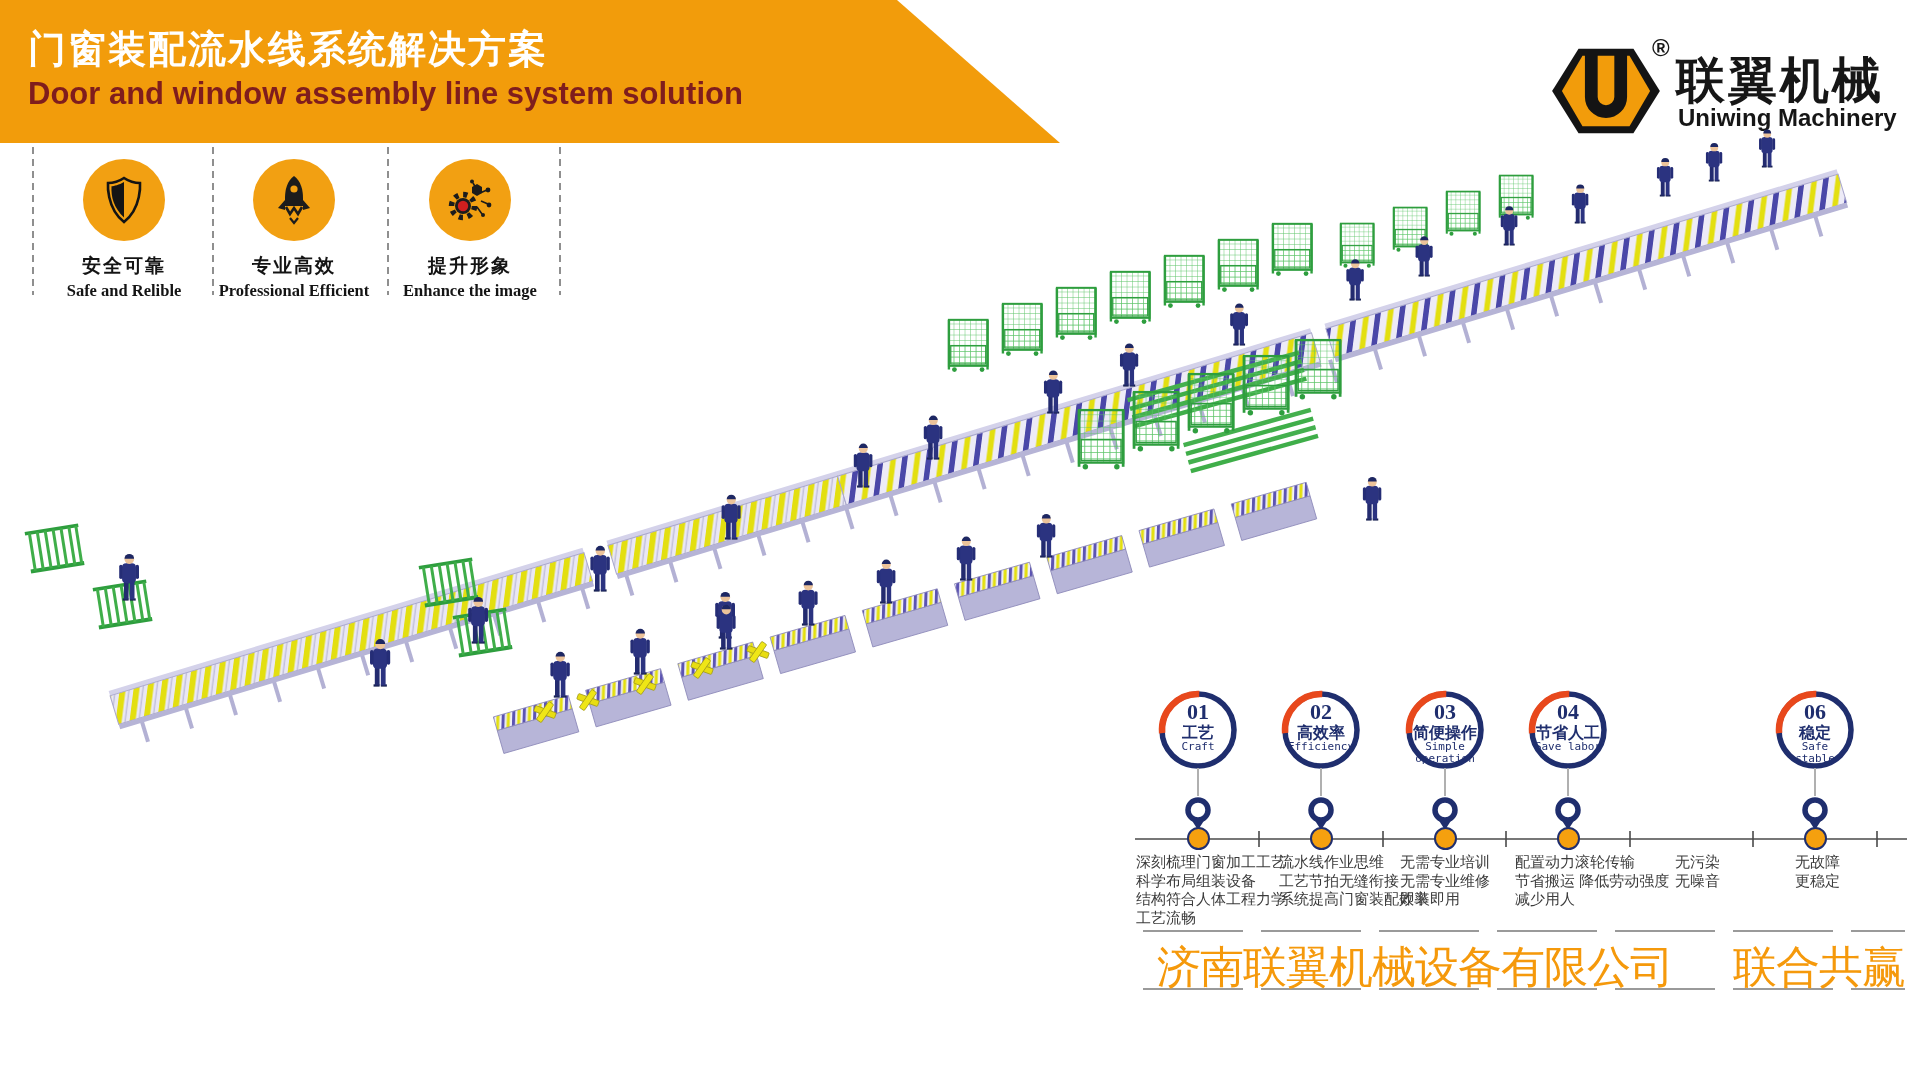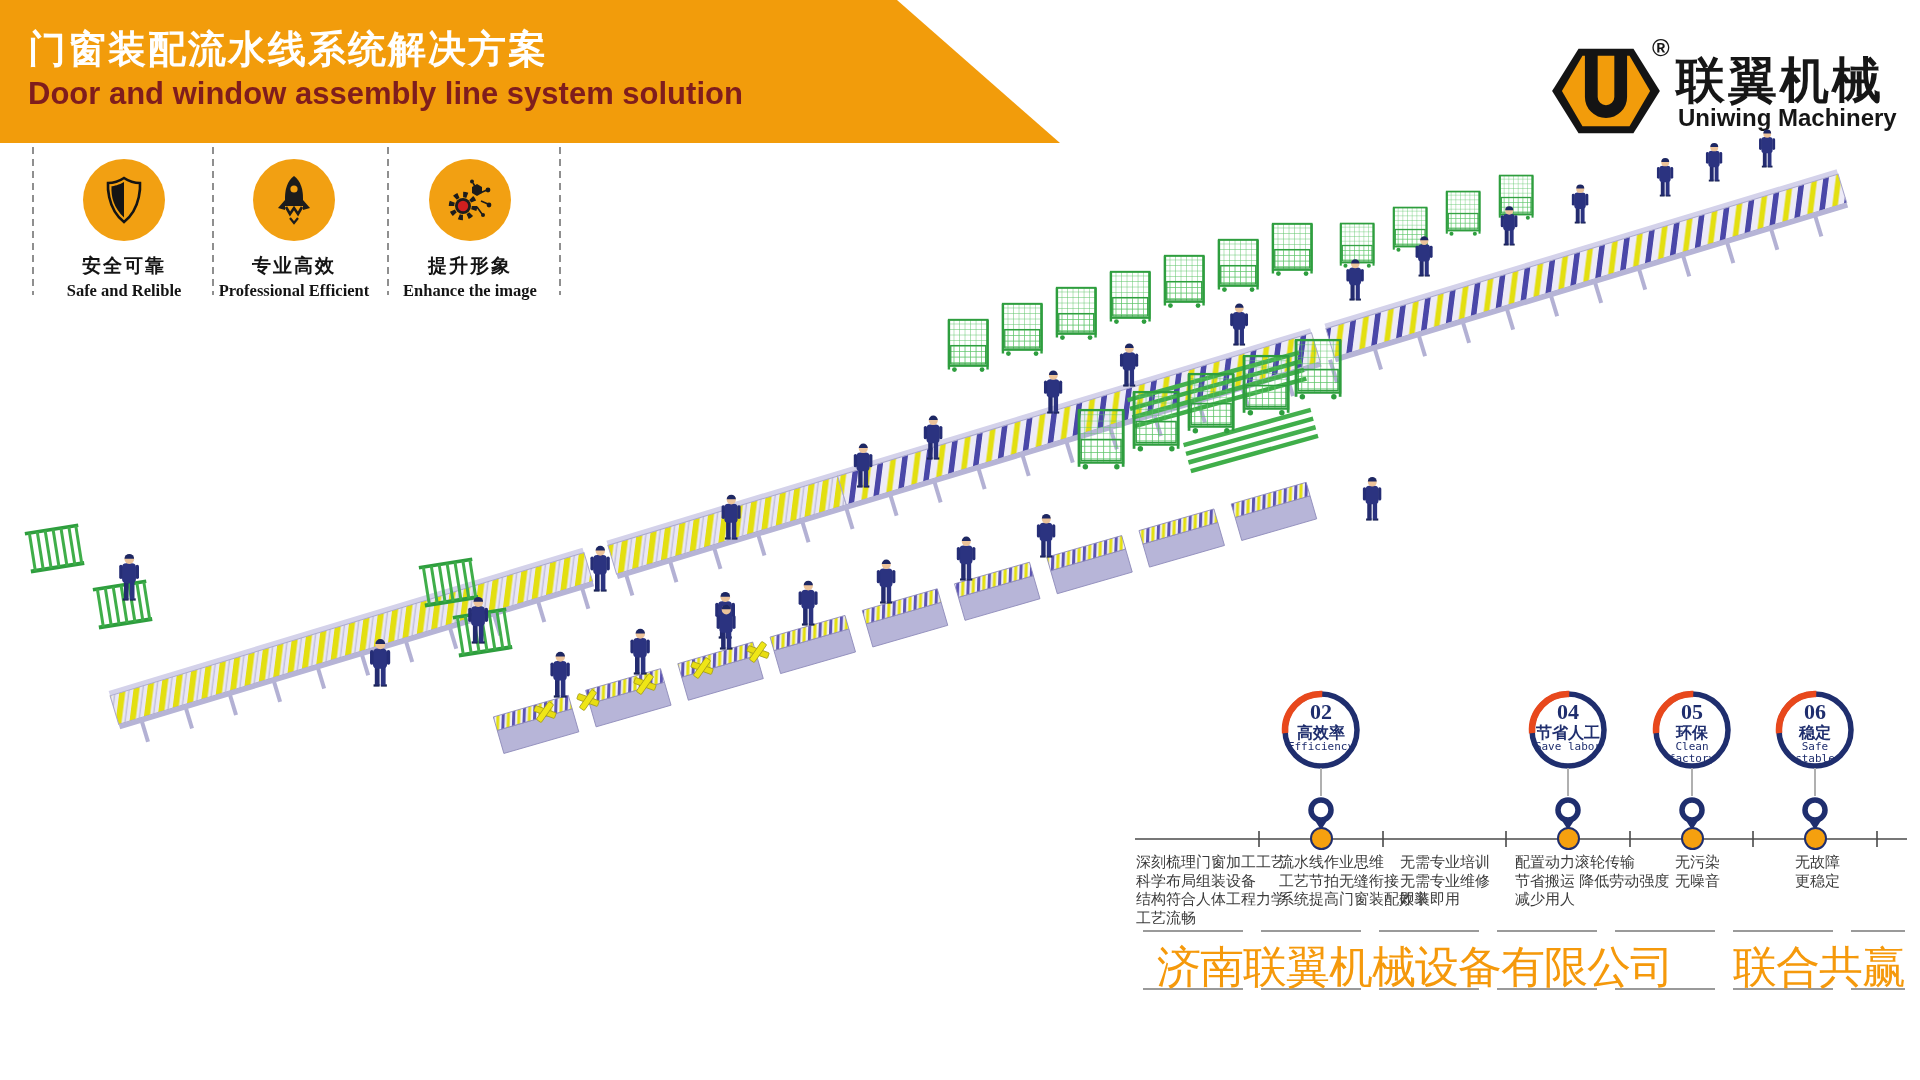--- a/index.html
+++ b/index.html
@@ -305,69 +305,84 @@
   <svg class="tl-line" width="775" height="18" viewBox="0 0 775 18">
     <line x1="0" y1="8" x2="772" y2="8" stroke="#4a4a4a" stroke-width="1.6"></line>
     <line x1="124" y1="0" x2="124" y2="16" stroke="#4a4a4a" stroke-width="1.6"></line>
     <line x1="248" y1="0" x2="248" y2="16" stroke="#4a4a4a" stroke-width="1.6"></line>
     <line x1="371" y1="0" x2="371" y2="16" stroke="#4a4a4a" stroke-width="1.6"></line>
     <line x1="495" y1="0" x2="495" y2="16" stroke="#4a4a4a" stroke-width="1.6"></line>
     <line x1="618" y1="0" x2="618" y2="16" stroke="#4a4a4a" stroke-width="1.6"></line>
     <line x1="742" y1="0" x2="742" y2="16" stroke="#4a4a4a" stroke-width="1.6"></line>
   </svg>
 
+  <div class="tl-item" style="left:1142px">
+    <svg class="tl-ring" width="88" height="88" viewBox="-44 -44 88 88">
+      <circle r="36" fill="none" stroke="#1F2E6E" stroke-width="5.5"></circle>
+      <path d="M -35.86 3.13 A 36 36 0 0 1 1.26 -35.98" fill="none" stroke="#E8481C" stroke-width="6.5"></path>
+    </svg>
+    <div class="tl-num">01</div>
+    <div class="tl-cn">工艺</div>
+    <div class="tl-en">Craft</div>
+    <div class="tl-stem"></div>
+    <svg class="tl-pin" width="30" height="36" viewBox="0 0 30 36">
+      <path d="M6 19 L24 19 L15 33 Z" fill="#1F2E6E"></path>
+      <circle cx="15" cy="13" r="10" fill="#fff" stroke="#1F2E6E" stroke-width="5.5"></circle>
+    </svg>
+    <div class="tl-dot"></div>
+  </div>
 
   <div class="tl-item" style="left:1265px">
     <svg class="tl-ring" width="88" height="88" viewBox="-44 -44 88 88">
       <circle r="36" fill="none" stroke="#1F2E6E" stroke-width="5.5"></circle>
       <path d="M -35.86 3.13 A 36 36 0 0 1 1.26 -35.98" fill="none" stroke="#E8481C" stroke-width="6.5"></path>
     </svg>
     <div class="tl-num">02</div>
     <div class="tl-cn">高效率</div>
     <div class="tl-en">Efficiency</div>
     <div class="tl-stem"></div>
     <svg class="tl-pin" width="30" height="36" viewBox="0 0 30 36">
       <path d="M6 19 L24 19 L15 33 Z" fill="#1F2E6E"></path>
       <circle cx="15" cy="13" r="10" fill="#fff" stroke="#1F2E6E" stroke-width="5.5"></circle>
     </svg>
     <div class="tl-dot"></div>
   </div>
 
+  <div class="tl-item" style="left:1389px">
+    <svg class="tl-ring" width="88" height="88" viewBox="-44 -44 88 88">
+      <circle r="36" fill="none" stroke="#1F2E6E" stroke-width="5.5"></circle>
+      <path d="M -35.86 3.13 A 36 36 0 0 1 1.26 -35.98" fill="none" stroke="#E8481C" stroke-width="6.5"></path>
+    </svg>
+    <div class="tl-num">03</div>
+    <div class="tl-cn">简便操作</div>
+    <div class="tl-en">Simple operation</div>
+    <div class="tl-stem"></div>
+    <svg class="tl-pin" width="30" height="36" viewBox="0 0 30 36">
+      <path d="M6 19 L24 19 L15 33 Z" fill="#1F2E6E"></path>
+      <circle cx="15" cy="13" r="10" fill="#fff" stroke="#1F2E6E" stroke-width="5.5"></circle>
+    </svg>
+    <div class="tl-dot"></div>
+  </div>
 
   <div class="tl-item" style="left:1512px">
     <svg class="tl-ring" width="88" height="88" viewBox="-44 -44 88 88">
       <circle r="36" fill="none" stroke="#1F2E6E" stroke-width="5.5"></circle>
       <path d="M -35.86 3.13 A 36 36 0 0 1 1.26 -35.98" fill="none" stroke="#E8481C" stroke-width="6.5"></path>
     </svg>
     <div class="tl-num">04</div>
     <div class="tl-cn">节省人工</div>
     <div class="tl-en">Save labor</div>
     <div class="tl-stem"></div>
     <svg class="tl-pin" width="30" height="36" viewBox="0 0 30 36">
       <path d="M6 19 L24 19 L15 33 Z" fill="#1F2E6E"></path>
       <circle cx="15" cy="13" r="10" fill="#fff" stroke="#1F2E6E" stroke-width="5.5"></circle>
     </svg>
     <div class="tl-dot"></div>
   </div>
 
-  <div class="tl-item" style="left:1636px">
-    <svg class="tl-ring" width="88" height="88" viewBox="-44 -44 88 88">
-      <circle r="36" fill="none" stroke="#1F2E6E" stroke-width="5.5"></circle>
-      <path d="M -35.86 3.13 A 36 36 0 0 1 1.26 -35.98" fill="none" stroke="#E8481C" stroke-width="6.5"></path>
-    </svg>
-    <div class="tl-num">05</div>
-    <div class="tl-cn">环保</div>
-    <div class="tl-en">Clean factory</div>
-    <div class="tl-stem"></div>
-    <svg class="tl-pin" width="30" height="36" viewBox="0 0 30 36">
-      <path d="M6 19 L24 19 L15 33 Z" fill="#1F2E6E"></path>
-      <circle cx="15" cy="13" r="10" fill="#fff" stroke="#1F2E6E" stroke-width="5.5"></circle>
-    </svg>
-    <div class="tl-dot"></div>
-  </div>
 
   <div class="tl-item" style="left:1759px">
     <svg class="tl-ring" width="88" height="88" viewBox="-44 -44 88 88">
       <circle r="36" fill="none" stroke="#1F2E6E" stroke-width="5.5"></circle>
       <path d="M -35.86 3.13 A 36 36 0 0 1 1.26 -35.98" fill="none" stroke="#E8481C" stroke-width="6.5"></path>
     </svg>
     <div class="tl-num">06</div>
     <div class="tl-cn">稳定</div>
     <div class="tl-en">Safe stable</div>
     <div class="tl-stem"></div>

